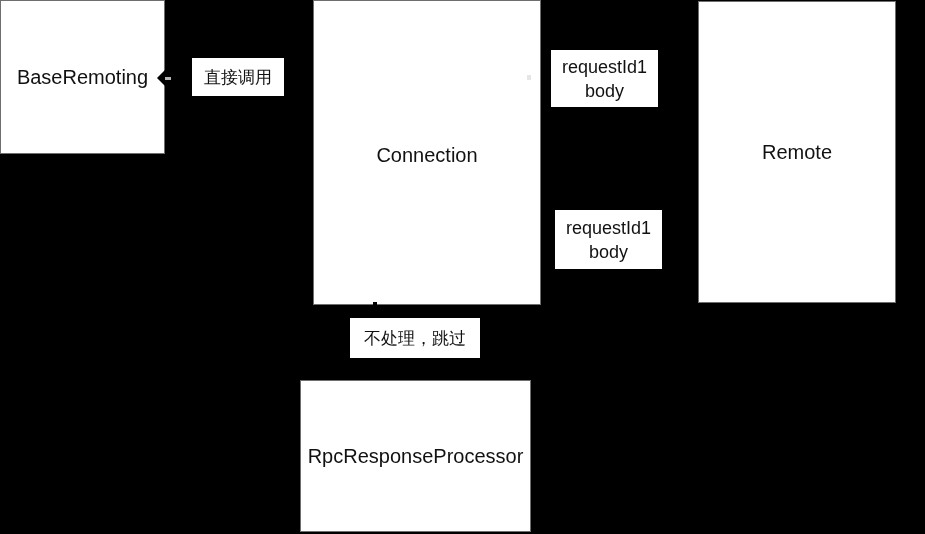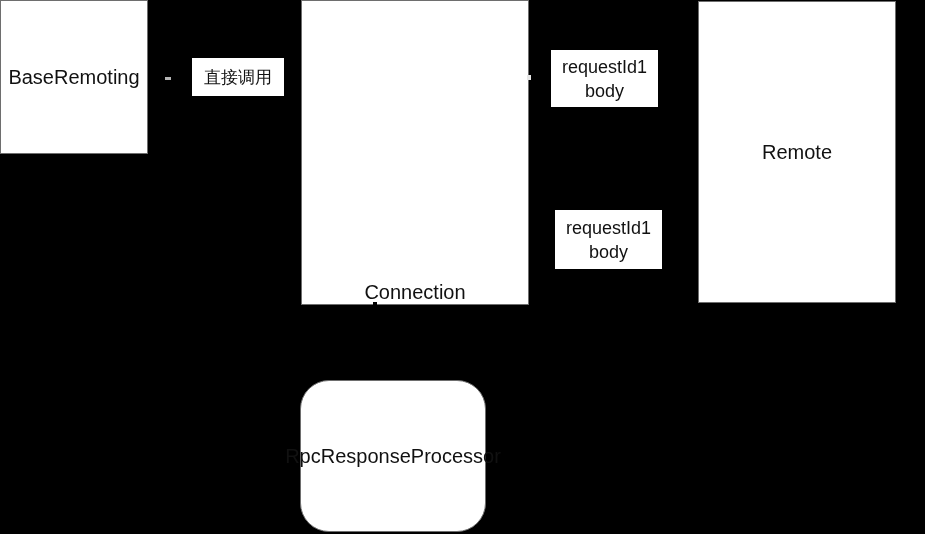--- a/index.html
+++ b/index.html
@@ -22,38 +22,39 @@
     box-sizing: border-box;
     color: #111111;
     font-size: 20px;
     display: flex;
     align-items: center;
     justify-content: center;
     text-align: center;
     line-height: 1.15;
   }
   .node.top-title {
-    align-items: flex-end;
+    align-items: center;
     padding-top: 5px;
+    margin-left: 12px;
   }
   .chip {
     position: absolute;
     background: #ffffff;
     color: #111111;
     box-sizing: border-box;
     display: flex;
     flex-direction: column;
     align-items: center;
     justify-content: center;
     text-align: center;
   }
-  .node-base-remoting   { left: 0;     top: 0;     width: 148px; height: 154px; }
+  .node-base-remoting   { left: 0;     top: 0;     width: 165px; height: 154px; }
   .node-connection      { left: 301px; top: 0;     width: 228px; height: 305px; }
   .node-remote          { left: 698px; top: 1px;   width: 198px; height: 302px; }
-  .node-rpc-processor   { left: 300px; top: 380px; width: 186px; height: 152px; border-radius: 29px; }
+  .node-rpc-processor   { left: 300px; top: 380px; width: 231px; height: 152px; }
 
   .chip-direct-call     { left: 180px; top: 58px;  width: 92px;  height: 38px; font-size: 17px; margin-left: 12px; }
   .chip-request-top     { left: 551px; top: 50px;  width: 107px; height: 57px; font-size: 18px; line-height: 24px; }
   .chip-request-bottom  { left: 555px; top: 210px; width: 107px; height: 59px; font-size: 18px; line-height: 24px; }
   .chip-skip            { left: 350px; top: 318px; width: 130px; height: 40px; font-size: 17px; }
 
   
   .frag { position: absolute; }
   .frag-arrowhead-left {
     left: 157px; top: 70px;
@@ -94,19 +95,22 @@
   <div class="chip chip-request-top">
     <span>requestId1</span>
     <span>body</span>
   </div>
 
   <div class="chip chip-request-bottom">
     <span>requestId1</span>
     <span>body</span>
   </div>
 
+  <div class="chip chip-skip">
+    <span>不处理，跳过</span>
+  </div>
 
   <div class="frag frag-arrowhead-left"></div>
   <div class="frag frag-dash-baseremoting"></div>
   <div class="frag frag-tick-connection-right"></div>
   <div class="frag frag-notch-connection-bottom"></div>
 
 </div>
 
 </body></html>

